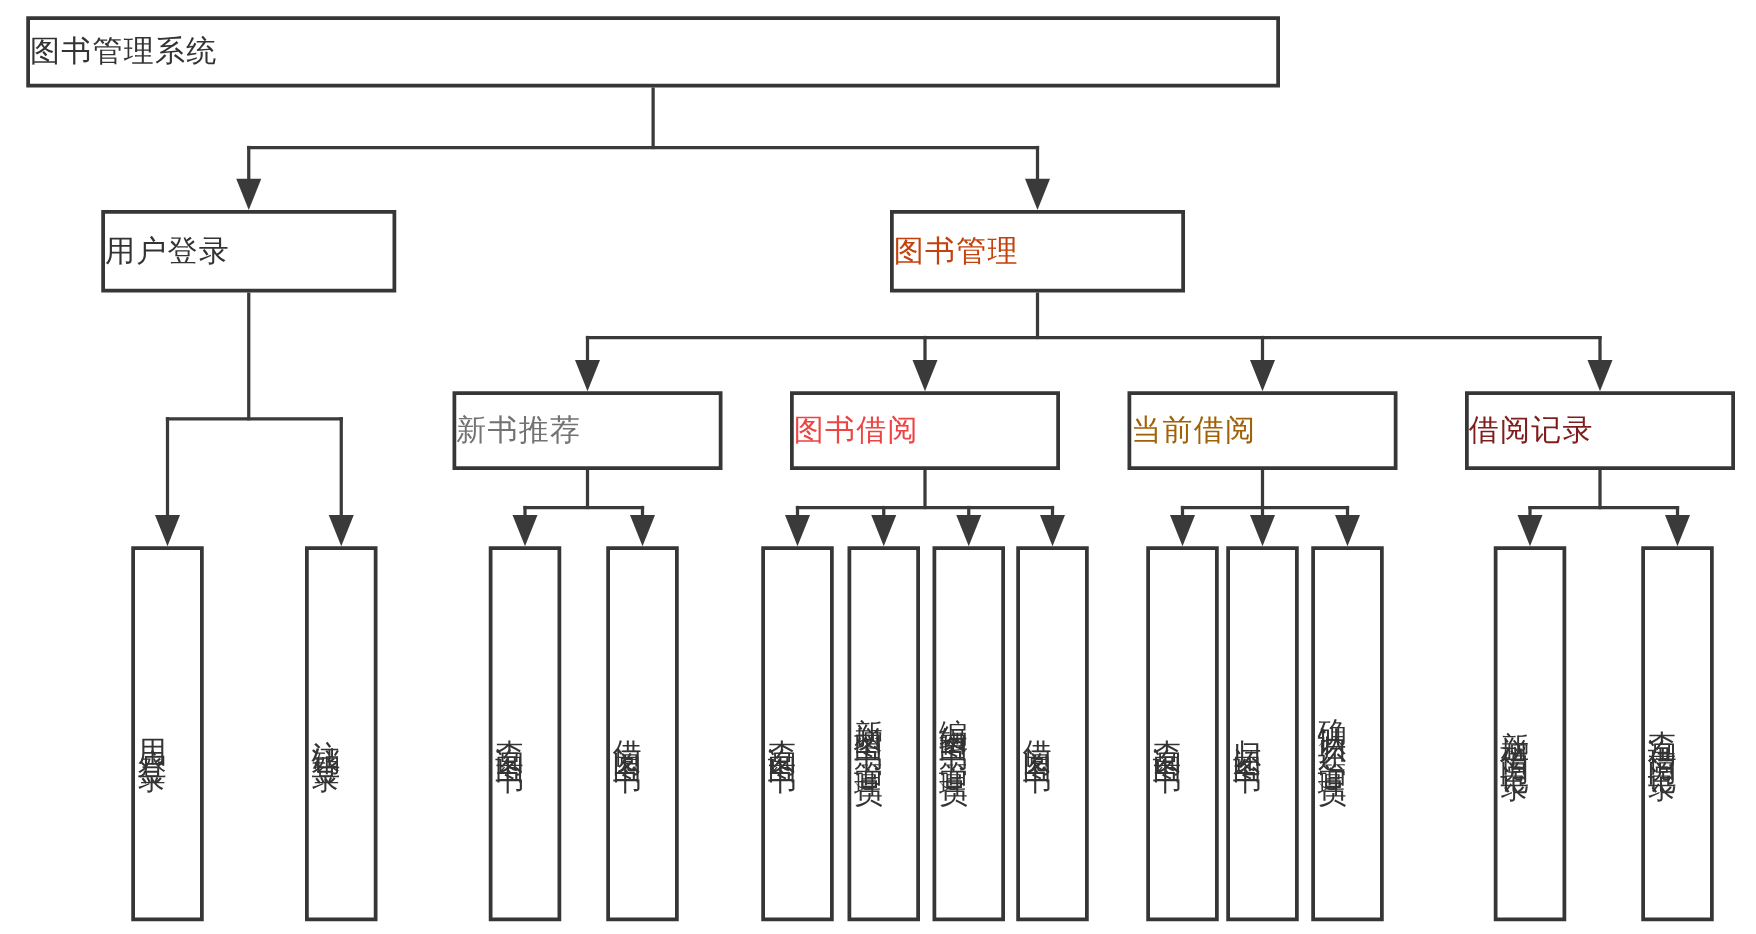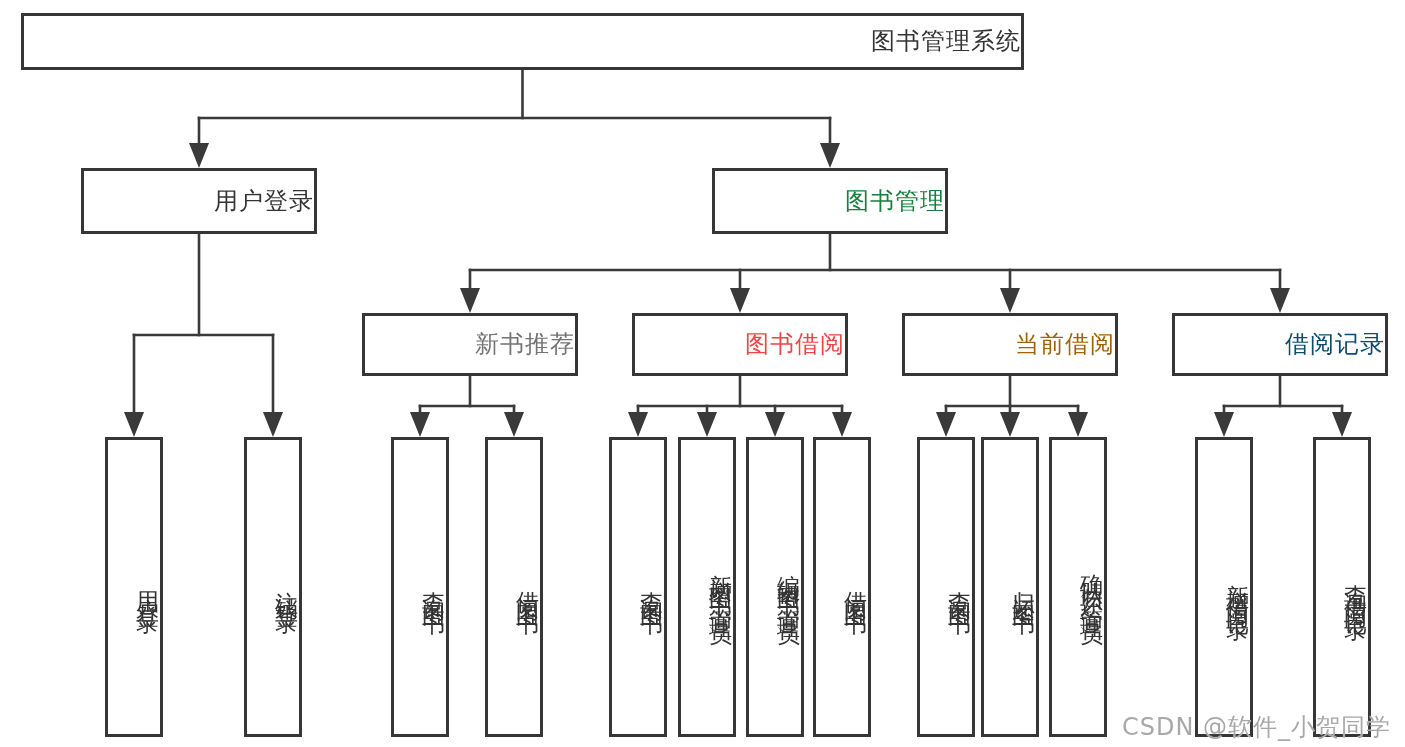--- a/index.html
+++ b/index.html
@@ -21,21 +21,21 @@
     width: 1405px;
     height: 747px;
   }
   .node {
     position: absolute;
     box-sizing: border-box;
     border: 3px solid #c4b5fd;
     background: #ffffff;
     display: flex;
     align-items: center;
-    justify-content: flex-end;
+    justify-content: flex-start;
     z-index: 2;
   }
   .node-label {
     color: #333333;
     font-size: 24px;
     letter-spacing: 1px;
     white-space: nowrap;
     line-height: 1.1;
   }
   .node.vertical .node-label {
@@ -117,33 +117,33 @@
       <polygon points="1332,412 1352,412 1342,437" fill="#3a3a3a"></polygon>
     </svg>
   <div id="nodes">
       <div class="node root" style="left: 21px; top: 13px; width: 1003px; height: 57px; border-color: rgb(54, 54, 54);">
         <span class="node-label" style="color: rgb(51, 51, 51);">图书管理系统</span>
       </div>
       <div class="node l1" style="left: 81px; top: 168px; width: 236px; height: 66px; border-color: rgb(54, 54, 54);">
         <span class="node-label" style="color: rgb(51, 51, 51);">用户登录</span>
       </div>
       <div class="node l1" style="left: 712px; top: 168px; width: 236px; height: 66px; border-color: rgb(54, 54, 54);">
-        <span class="node-label" style="color: #15803d;">图书管理</span>
+        <span class="node-label" style="color: #c2410c;">图书管理</span>
       </div>
       <div class="node l2" style="left: 362px; top: 313px; width: 216px; height: 63px; border-color: rgb(54, 54, 54);">
         <span class="node-label" style="color: #737373;">新书推荐</span>
       </div>
       <div class="node l2" style="left: 632px; top: 313px; width: 216px; height: 63px; border-color: rgb(54, 54, 54);">
         <span class="node-label" style="color: #ef4444;">图书借阅</span>
       </div>
       <div class="node l2" style="left: 902px; top: 313px; width: 216px; height: 63px; border-color: rgb(54, 54, 54);">
         <span class="node-label" style="color: #a16207;">当前借阅</span>
       </div>
       <div class="node l2" style="left: 1172px; top: 313px; width: 216px; height: 63px; border-color: rgb(54, 54, 54);">
-        <span class="node-label" style="color: #0c4a6e;">借阅记录</span>
+        <span class="node-label" style="color: #7f1d1d;">借阅记录</span>
       </div>
       <div class="node vertical l3" style="left: 105px; top: 437px; width: 58px; height: 300px; border-color: rgb(54, 54, 54);">
         <span class="node-label" style="color: rgb(51, 51, 51);">用户登录</span>
       </div>
       <div class="node vertical l3" style="left: 244px; top: 437px; width: 58px; height: 300px; border-color: rgb(54, 54, 54);">
         <span class="node-label" style="color: rgb(51, 51, 51);">注销登录</span>
       </div>
       <div class="node vertical l3" style="left: 391px; top: 437px; width: 58px; height: 300px; border-color: rgb(54, 54, 54);">
         <span class="node-label" style="color: rgb(51, 51, 51);">查询图书</span>
       </div>
@@ -171,14 +171,13 @@
       <div class="node vertical l3" style="left: 1049px; top: 437px; width: 58px; height: 300px; border-color: rgb(54, 54, 54);">
         <span class="node-label" style="color: rgb(51, 51, 51);">确认归还（管理员）</span>
       </div>
       <div class="node vertical l3" style="left: 1195px; top: 437px; width: 58px; height: 300px; border-color: rgb(54, 54, 54);">
         <span class="node-label" style="color: rgb(51, 51, 51);">新增借阅记录</span>
       </div>
       <div class="node vertical l3" style="left: 1313px; top: 437px; width: 58px; height: 300px; border-color: rgb(54, 54, 54);">
         <span class="node-label" style="color: rgb(51, 51, 51);">查询借阅记录</span>
       </div>
     </div>
-  <div id="watermark" style="color: rgb(168, 168, 168);">CSDN @软件_小贺同学</div>
 </div>
 
 </body></html>

